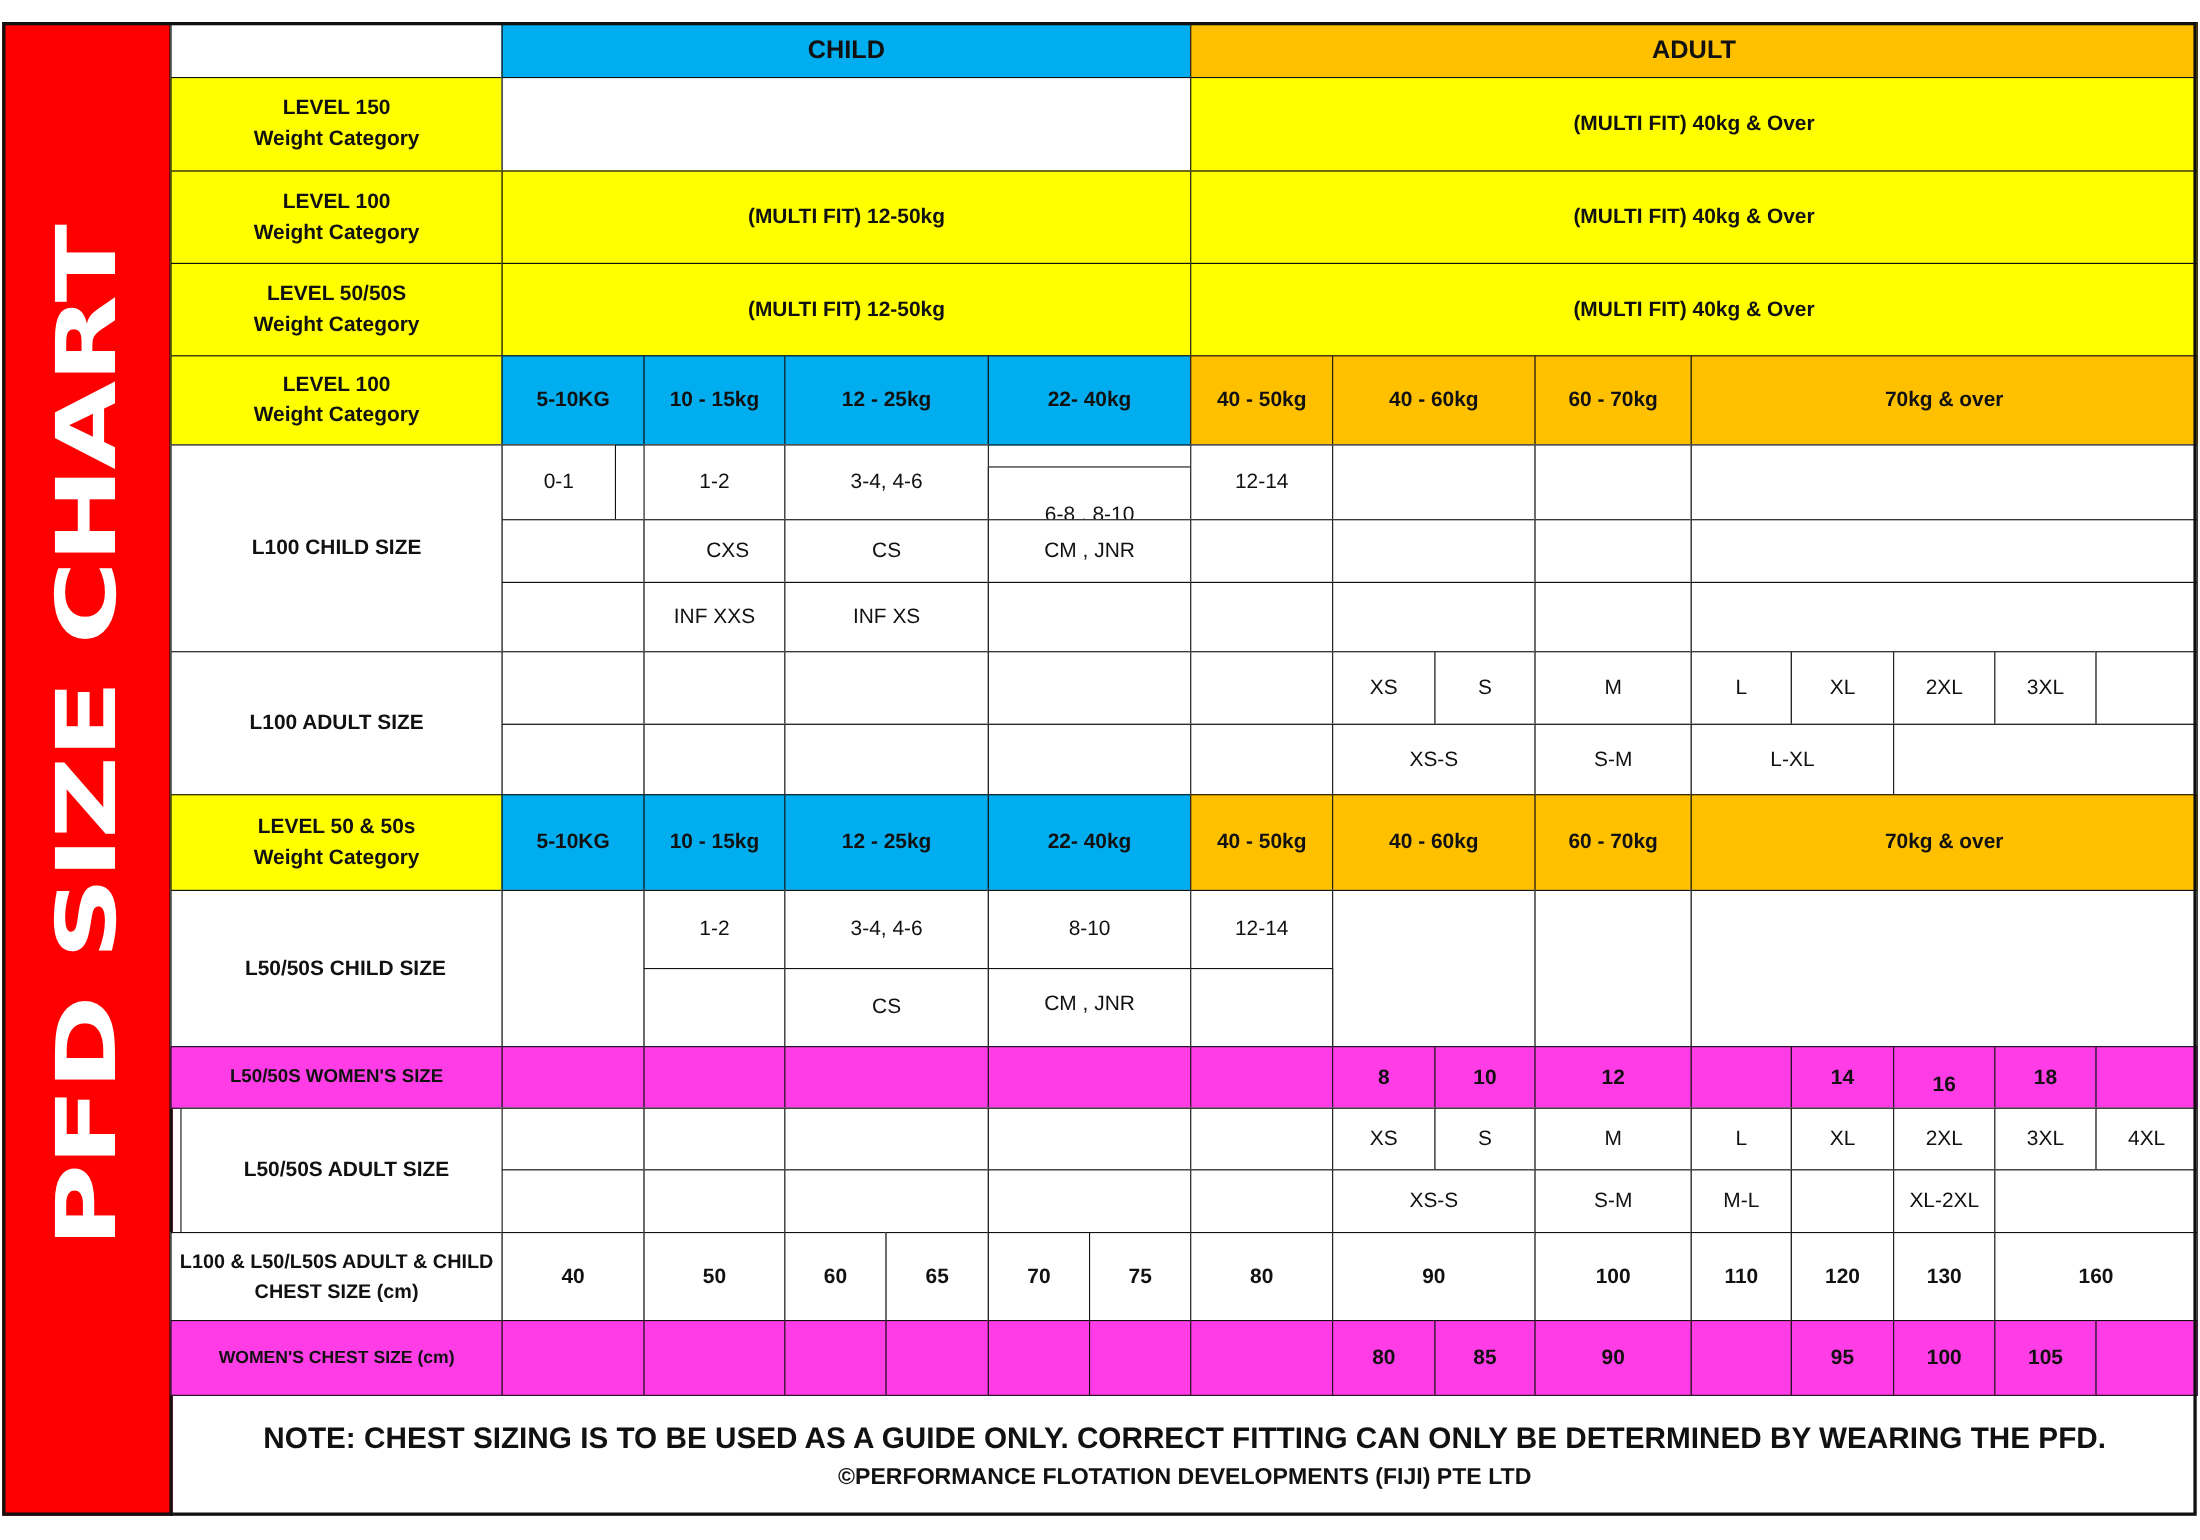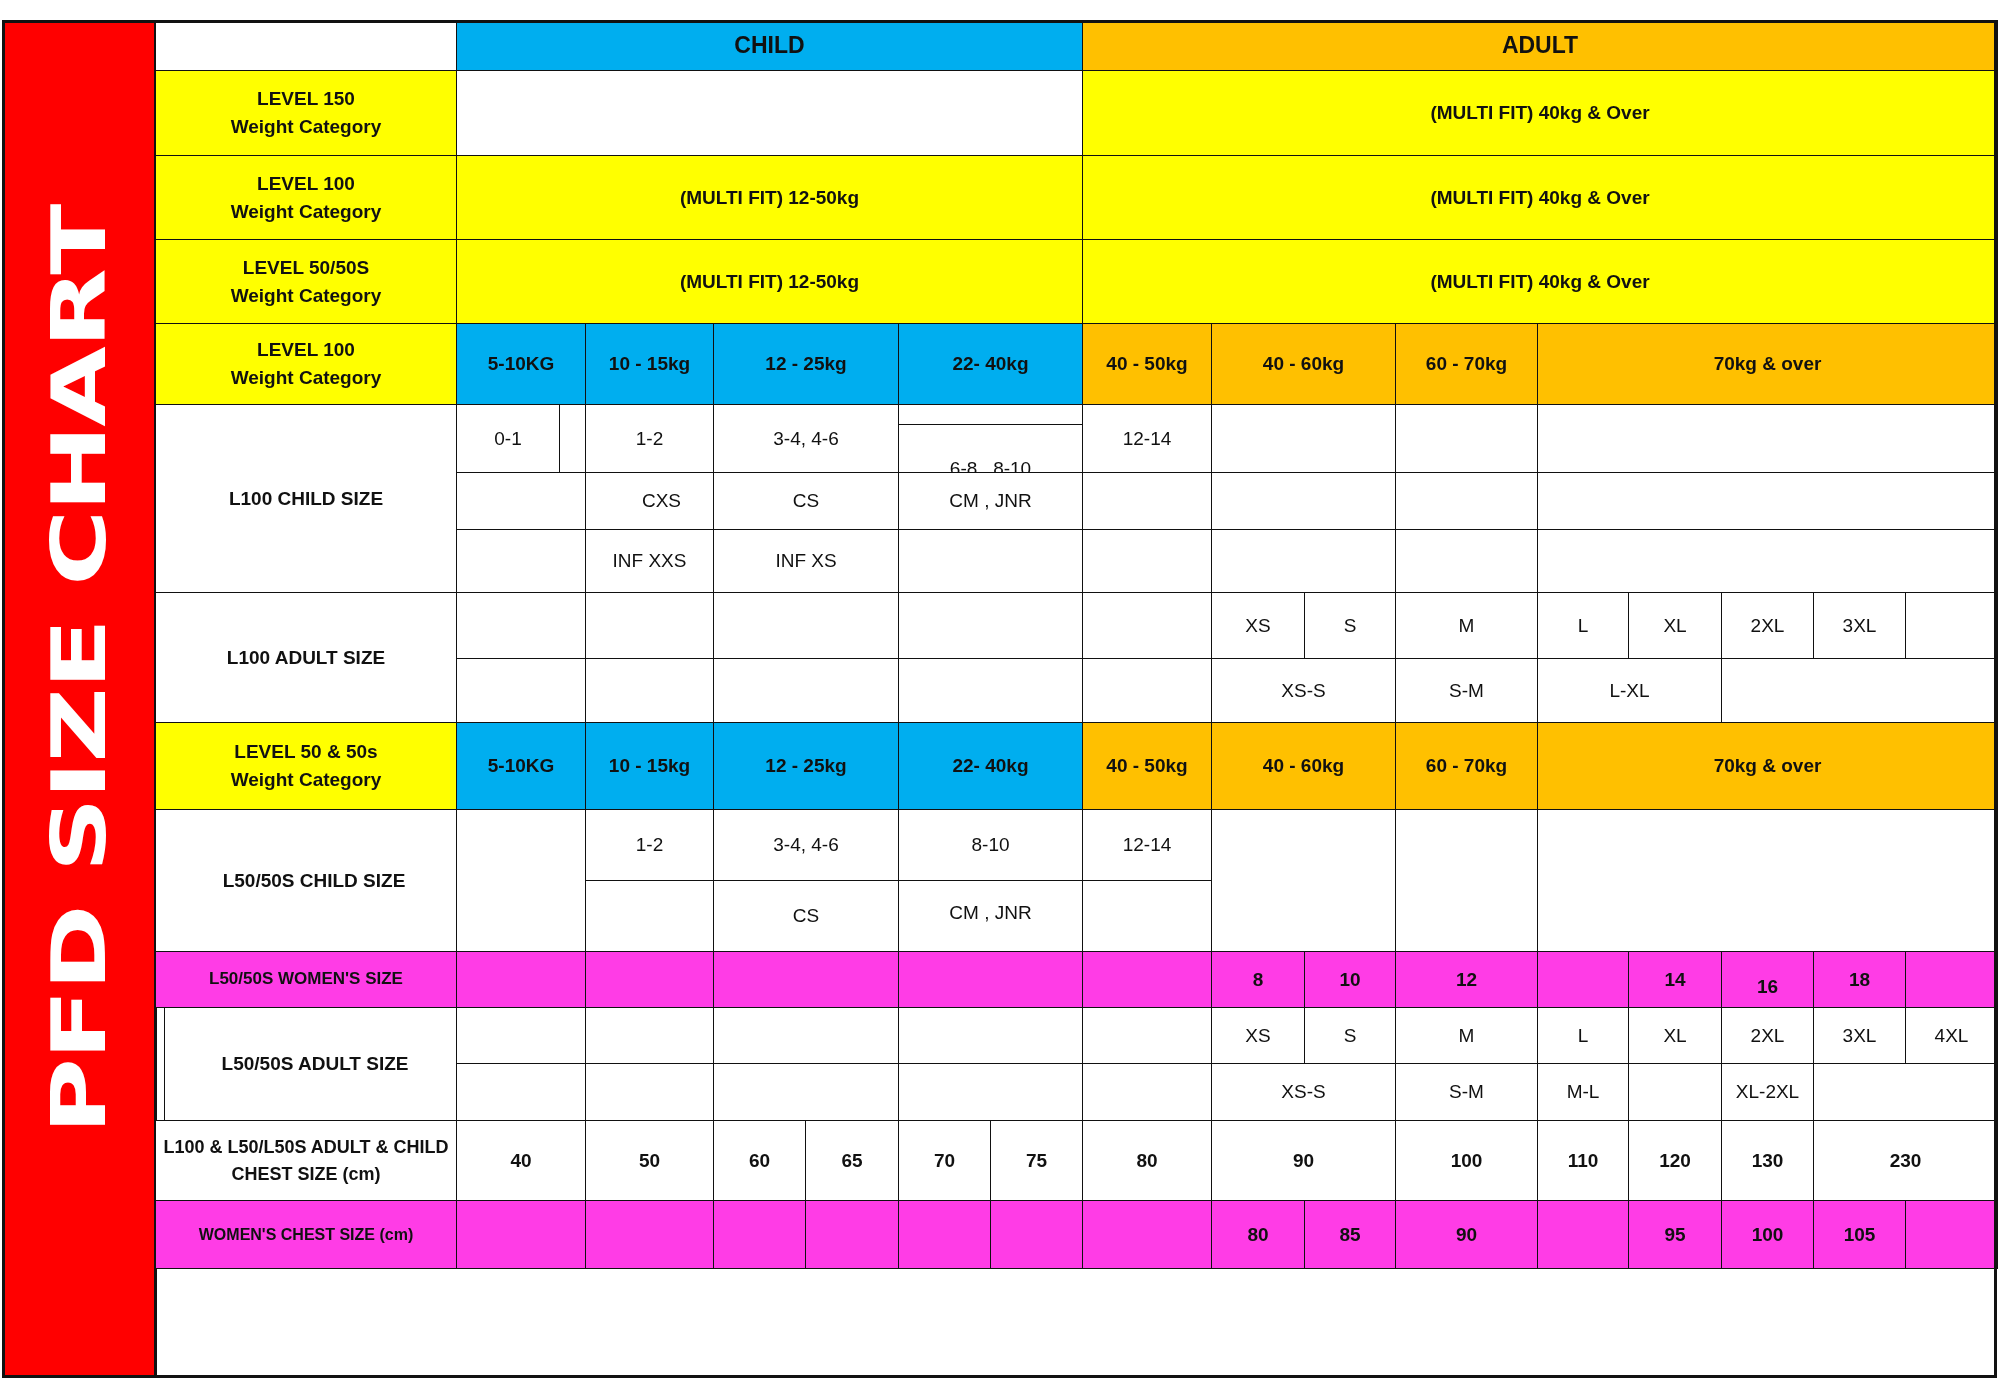--- a/index.html
+++ b/index.html
@@ -176,32 +176,36 @@
       <div class="cell b" style="left: 713px; top: 1120px; width: 93px; height: 81px; background: rgb(255, 255, 255);">60</div>
       <div class="cell b" style="left: 805px; top: 1120px; width: 94px; height: 81px; background: rgb(255, 255, 255);">65</div>
       <div class="cell b" style="left: 898px; top: 1120px; width: 93px; height: 81px; background: rgb(255, 255, 255);">70</div>
       <div class="cell b" style="left: 990px; top: 1120px; width: 93px; height: 81px; background: rgb(255, 255, 255);">75</div>
       <div class="cell b" style="left: 1082px; top: 1120px; width: 130px; height: 81px; background: rgb(255, 255, 255);">80</div>
       <div class="cell b" style="left: 1211px; top: 1120px; width: 185px; height: 81px; background: rgb(255, 255, 255);">90</div>
       <div class="cell b" style="left: 1395px; top: 1120px; width: 143px; height: 81px; background: rgb(255, 255, 255);">100</div>
       <div class="cell b" style="left: 1537px; top: 1120px; width: 92px; height: 81px; background: rgb(255, 255, 255);">110</div>
       <div class="cell b" style="left: 1628px; top: 1120px; width: 94px; height: 81px; background: rgb(255, 255, 255);">120</div>
       <div class="cell b" style="left: 1721px; top: 1120px; width: 93px; height: 81px; background: rgb(255, 255, 255);">130</div>
-      <div class="cell b" style="left: 1813px; top: 1120px; width: 185px; height: 81px; background: rgb(255, 255, 255);">230</div>
+      <div class="cell b" style="left: 1813px; top: 1120px; width: 185px; height: 81px; background: rgb(255, 255, 255);">160</div>
       <div class="cell b" style="left: 155px; top: 1200px; width: 302px; height: 69px; background: rgb(255, 60, 230); font-size: 16px;">WOMEN'S CHEST SIZE (cm)</div>
       <div class="cell b" style="left: 456px; top: 1200px; width: 130px; height: 69px; background: rgb(255, 60, 230);"></div>
       <div class="cell b" style="left: 585px; top: 1200px; width: 129px; height: 69px; background: rgb(255, 60, 230);"></div>
       <div class="cell b" style="left: 713px; top: 1200px; width: 93px; height: 69px; background: rgb(255, 60, 230);"></div>
       <div class="cell b" style="left: 805px; top: 1200px; width: 94px; height: 69px; background: rgb(255, 60, 230);"></div>
       <div class="cell b" style="left: 898px; top: 1200px; width: 93px; height: 69px; background: rgb(255, 60, 230);"></div>
       <div class="cell b" style="left: 990px; top: 1200px; width: 93px; height: 69px; background: rgb(255, 60, 230);"></div>
       <div class="cell b" style="left: 1082px; top: 1200px; width: 130px; height: 69px; background: rgb(255, 60, 230);"></div>
       <div class="cell b" style="left: 1211px; top: 1200px; width: 94px; height: 69px; background: rgb(255, 60, 230);">80</div>
       <div class="cell b" style="left: 1304px; top: 1200px; width: 92px; height: 69px; background: rgb(255, 60, 230);">85</div>
       <div class="cell b" style="left: 1395px; top: 1200px; width: 143px; height: 69px; background: rgb(255, 60, 230);">90</div>
       <div class="cell b" style="left: 1537px; top: 1200px; width: 92px; height: 69px; background: rgb(255, 60, 230);"></div>
       <div class="cell b" style="left: 1628px; top: 1200px; width: 94px; height: 69px; background: rgb(255, 60, 230);">95</div>
       <div class="cell b" style="left: 1721px; top: 1200px; width: 93px; height: 69px; background: rgb(255, 60, 230);">100</div>
       <div class="cell b" style="left: 1813px; top: 1200px; width: 93px; height: 69px; background: rgb(255, 60, 230);">105</div>
       <div class="cell b" style="left: 1905px; top: 1200px; width: 93px; height: 69px; background: rgb(255, 60, 230);"></div>
     </div>
+  <div class="note">
+    <div class="note-main">NOTE: CHEST SIZING IS TO BE USED AS A GUIDE ONLY. CORRECT FITTING CAN ONLY BE DETERMINED BY WEARING THE PFD.</div>
+    <div class="note-sub">©PERFORMANCE FLOTATION DEVELOPMENTS (FIJI) PTE LTD</div>
+  </div>
   <div class="frame"></div>
 </div>
 
 </body></html>

